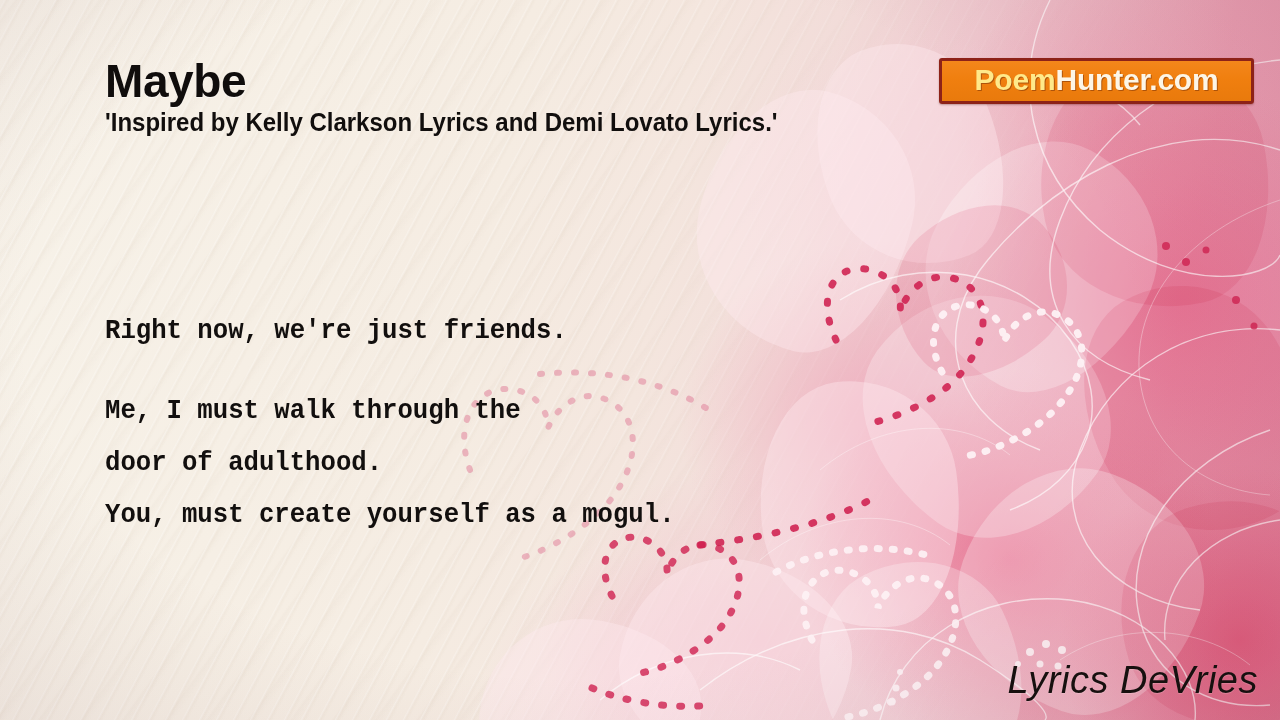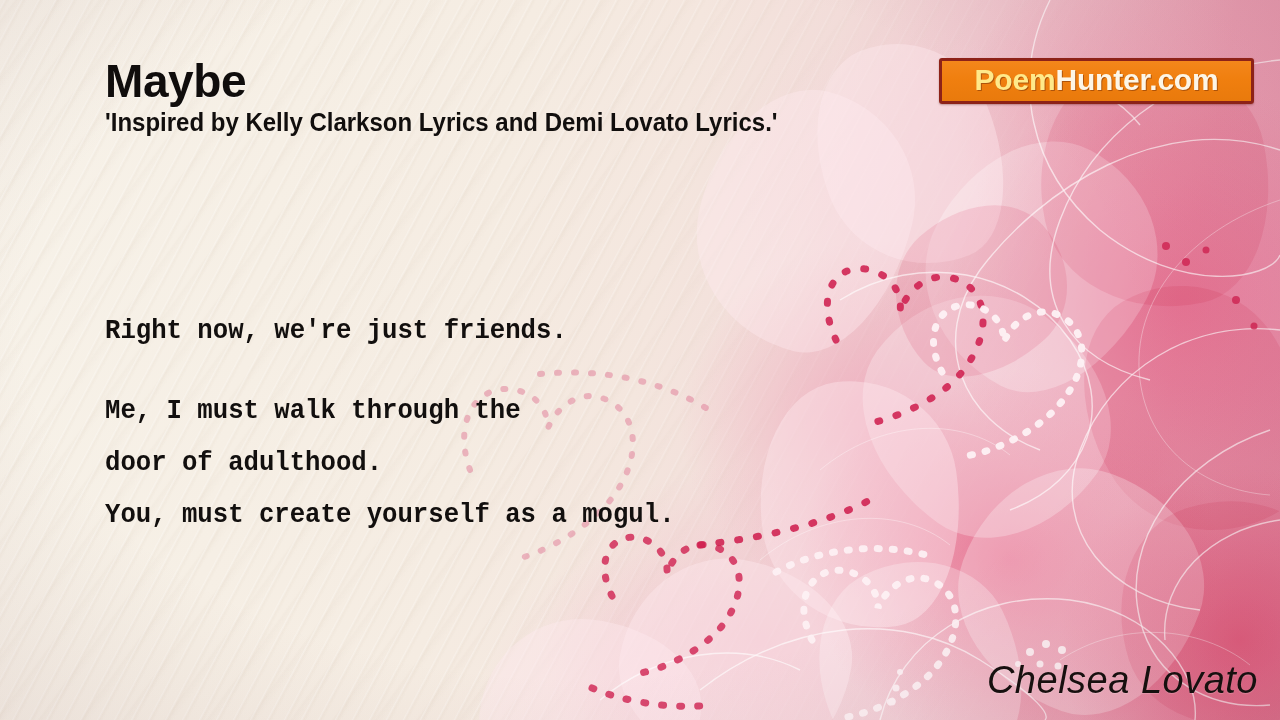--- a/index.html
+++ b/index.html
@@ -314,20 +314,20 @@
     <div id="poem-body">
       <p class="poem-line">Right now, we're just friends.</p>
       <div class="gap-lg"></div>
       <p class="poem-line">Me, I must walk through the</p>
       <div class="gap-sm"></div>
       <p class="poem-line">door of adulthood.</p>
       <div class="gap-sm"></div>
       <p class="poem-line">You, must create yourself as a mogul.</p>
     </div>
 
-    <div id="author-name">Chelsea Lovato</div>
+    <div id="author-name">Lyrics DeVries</div>
 
     <div id="site-logo">
       <span class="logo-text"><span class="logo-poem">Poem</span><span class="logo-hunter">Hunter.com</span></span>
     </div>
 
   </div>
 </div>
 
 </body></html>

